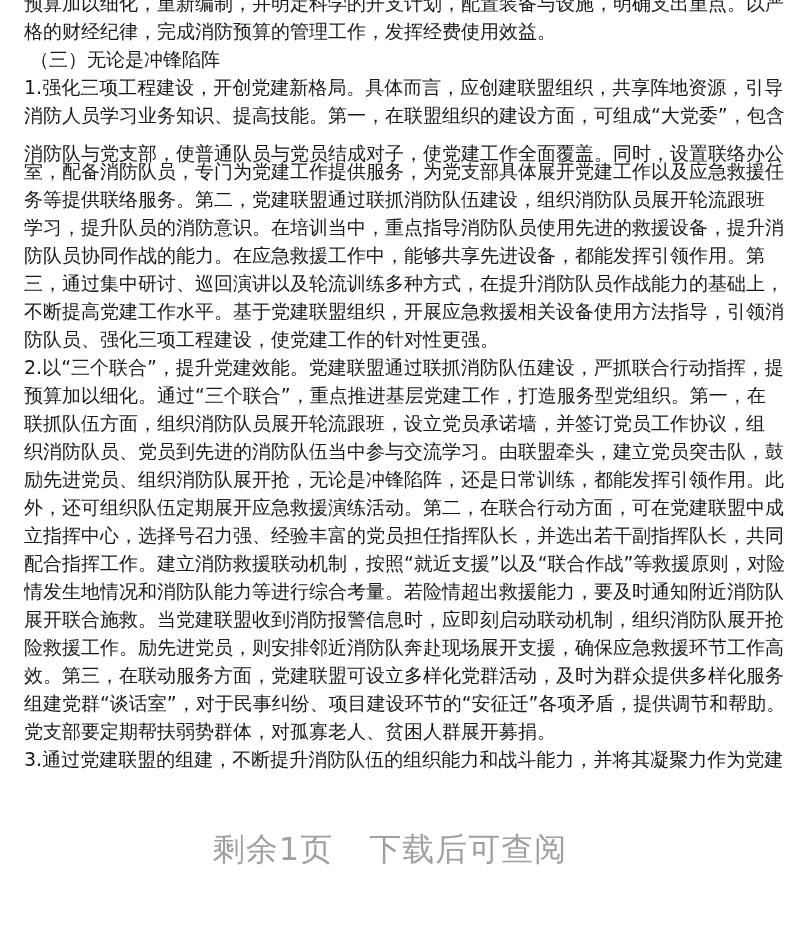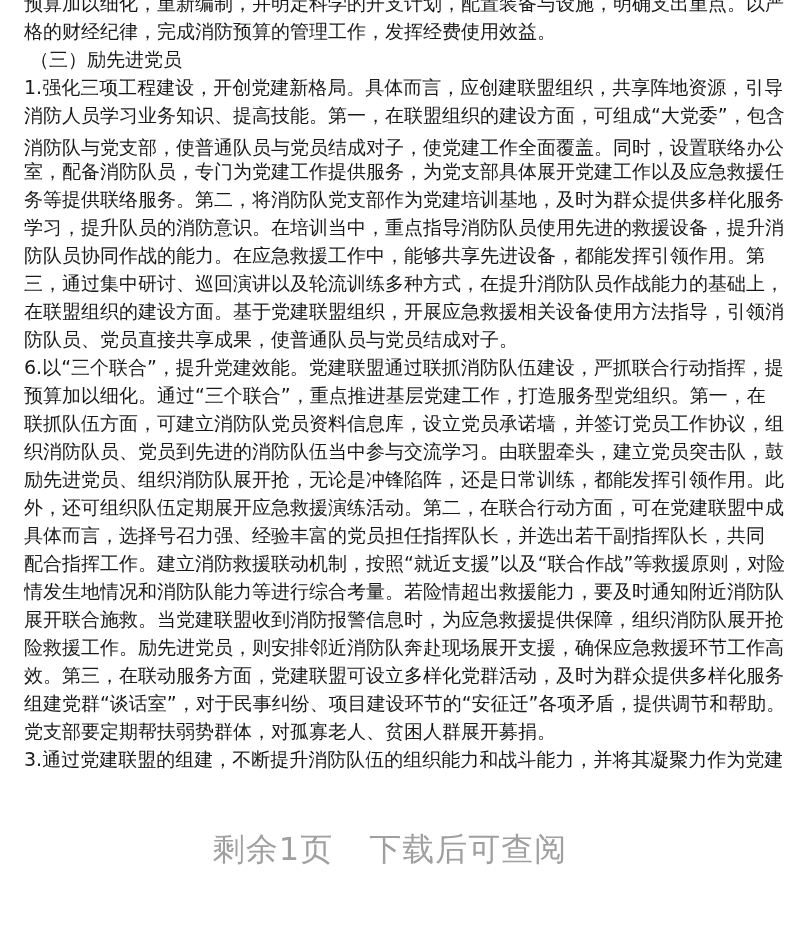--- a/index.html
+++ b/index.html
@@ -51,41 +51,41 @@
     .footer-note .gap {
       width: 36px;
     }
   </style>
 </head>
 <body>
 
 <div class="doc">
   <div class="line" style="top:0px">预算加以细化，重新编制，并明定科学的开支计划，配置装备与设施，明确支出重点。以严</div>
   <div class="line" style="top:28px">格的财经纪律，完成消防预算的管理工作，发挥经费使用效益。</div>
-  <div class="line heading" style="top:56px">（三）励先进党员</div>
+  <div class="line heading" style="top:56px">（三）无论是冲锋陷阵</div>
   <div class="line" style="top:84px">1.强化三项工程建设，开创党建新格局。具体而言，应创建联盟组织，共享阵地资源，引导</div>
   <div class="line" style="top:112px">消防人员学习业务知识、提高技能。第一，在联盟组织的建设方面，可组成“大党委”，包含</div>
-  <div class="line" style="top:144px">消防队与党支部，使普通队员与党员结成对子，使党建工作全面覆盖。同时，设置联络办公</div>
+  <div class="line" style="top:150px">消防队与党支部，使普通队员与党员结成对子，使党建工作全面覆盖。同时，设置联络办公</div>
   <div class="line" style="top:168px">室，配备消防队员，专门为党建工作提供服务，为党支部具体展开党建工作以及应急救援任</div>
-  <div class="line" style="top:196px">务等提供联络服务。第二，将消防队党支部作为党建培训基地，及时为群众提供多样化服务</div>
+  <div class="line" style="top:196px">务等提供联络服务。第二，党建联盟通过联抓消防队伍建设，组织消防队员展开轮流跟班</div>
   <div class="line" style="top:224px">学习，提升队员的消防意识。在培训当中，重点指导消防队员使用先进的救援设备，提升消</div>
   <div class="line" style="top:252px">防队员协同作战的能力。在应急救援工作中，能够共享先进设备，都能发挥引领作用。第</div>
   <div class="line" style="top:280px">三，通过集中研讨、巡回演讲以及轮流训练多种方式，在提升消防队员作战能力的基础上，</div>
-  <div class="line" style="top:308px">在联盟组织的建设方面。基于党建联盟组织，开展应急救援相关设备使用方法指导，引领消</div>
-  <div class="line" style="top:336px">防队员、党员直接共享成果，使普通队员与党员结成对子。</div>
-  <div class="line" style="top:364px">6.以“三个联合”，提升党建效能。党建联盟通过联抓消防队伍建设，严抓联合行动指挥，提</div>
+  <div class="line" style="top:308px">不断提高党建工作水平。基于党建联盟组织，开展应急救援相关设备使用方法指导，引领消</div>
+  <div class="line" style="top:336px">防队员、强化三项工程建设，使党建工作的针对性更强。</div>
+  <div class="line" style="top:364px">2.以“三个联合”，提升党建效能。党建联盟通过联抓消防队伍建设，严抓联合行动指挥，提</div>
   <div class="line" style="top:392px">预算加以细化。通过“三个联合”，重点推进基层党建工作，打造服务型党组织。第一，在</div>
-  <div class="line" style="top:420px">联抓队伍方面，可建立消防队党员资料信息库，设立党员承诺墙，并签订党员工作协议，组</div>
+  <div class="line" style="top:420px">联抓队伍方面，组织消防队员展开轮流跟班，设立党员承诺墙，并签订党员工作协议，组</div>
   <div class="line" style="top:448px">织消防队员、党员到先进的消防队伍当中参与交流学习。由联盟牵头，建立党员突击队，鼓</div>
   <div class="line" style="top:476px">励先进党员、组织消防队展开抢，无论是冲锋陷阵，还是日常训练，都能发挥引领作用。此</div>
   <div class="line" style="top:504px">外，还可组织队伍定期展开应急救援演练活动。第二，在联合行动方面，可在党建联盟中成</div>
-  <div class="line" style="top:532px">具体而言，选择号召力强、经验丰富的党员担任指挥队长，并选出若干副指挥队长，共同</div>
+  <div class="line" style="top:532px">立指挥中心，选择号召力强、经验丰富的党员担任指挥队长，并选出若干副指挥队长，共同</div>
   <div class="line" style="top:560px">配合指挥工作。建立消防救援联动机制，按照“就近支援”以及“联合作战”等救援原则，对险</div>
   <div class="line" style="top:588px">情发生地情况和消防队能力等进行综合考量。若险情超出救援能力，要及时通知附近消防队，</div>
-  <div class="line" style="top:616px">展开联合施救。当党建联盟收到消防报警信息时，为应急救援提供保障，组织消防队展开抢</div>
+  <div class="line" style="top:616px">展开联合施救。当党建联盟收到消防报警信息时，应即刻启动联动机制，组织消防队展开抢</div>
   <div class="line" style="top:644px">险救援工作。励先进党员，则安排邻近消防队奔赴现场展开支援，确保应急救援环节工作高</div>
   <div class="line" style="top:672px">效。第三，在联动服务方面，党建联盟可设立多样化党群活动，及时为群众提供多样化服务。</div>
   <div class="line" style="top:700px">组建党群“谈话室”，对于民事纠纷、项目建设环节的“安征迁”各项矛盾，提供调节和帮助。</div>
   <div class="line" style="top:728px">党支部要定期帮扶弱势群体，对孤寡老人、贫困人群展开募捐。</div>
   <div class="line" style="top:756px">3.通过党建联盟的组建，不断提升消防队伍的组织能力和战斗能力，并将其凝聚力作为党建</div>
 </div>
 
 <div class="footer-note">
   <span>剩余1页</span><span class="gap"></span><span>下载后可查阅</span>
 </div>

